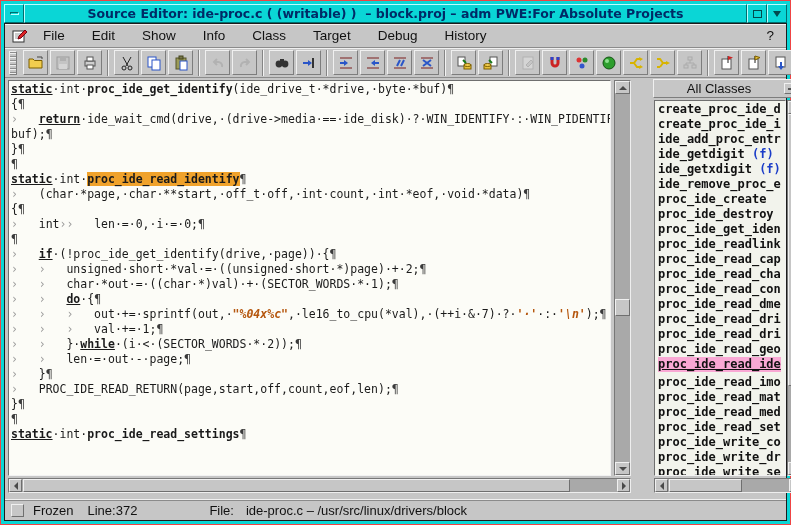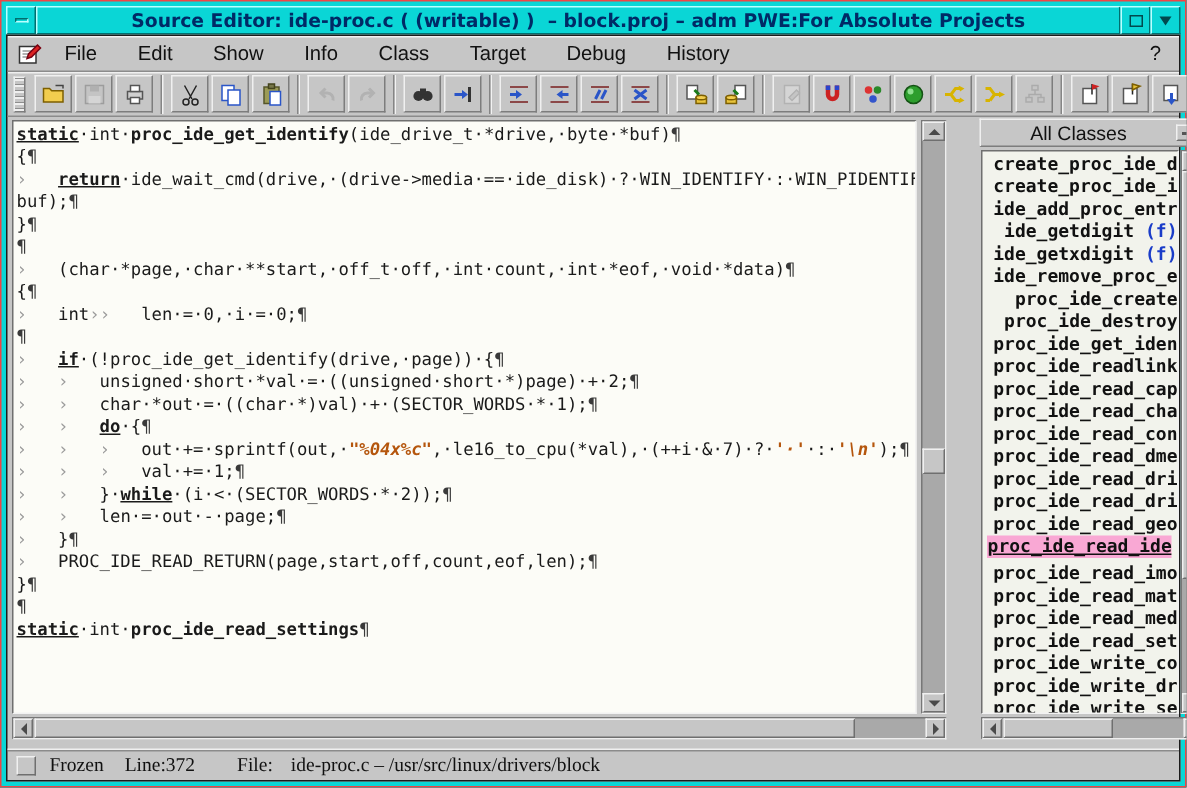--- a/index.html
+++ b/index.html
@@ -73,29 +73,29 @@
     border:1px solid;border-color:#f0f0f0 #7d7d7d #7d7d7d #f0f0f0;
     display:flex;align-items:center;}
   .panel-header span{flex:1;text-align:center;font-size:13px;color:#111;}
   .panel-collapse{width:16px;height:11px;margin-right:3px;background:#c6c6c6;border:1px solid;
     border-color:#f0f0f0 #6f6f6f #6f6f6f #f0f0f0;display:flex;align-items:center;justify-content:center;flex:none;}
   .panel-collapse b{display:block;width:8px;height:2px;background:#555;}
   .classlist{position:absolute;left:1px;top:22px;width:132px;height:376px;overflow:hidden;
     background:#f2f3ec;border:1px solid;border-color:#6f6f6f #f2f2f2 #f2f2f2 #6f6f6f;
     font-family:"DejaVu Sans Mono",monospace;font-size:12px;font-weight:bold;color:#111;
     padding:1px 0 0 3px;}
-  .citem{height:15px;line-height:15px;white-space:pre;overflow:hidden;text-align:right;}
+  .citem{height:15px;line-height:15px;white-space:pre;overflow:hidden;}
   .citem.selected{background:#f9a8d4;text-decoration:underline;display:inline-block;min-width:97%;}
   .fn-suffix{color:#1a3cc8;}
   
   .statusbar{height:21px;flex:none;display:flex;align-items:center;padding:0 6px;
     border-top:1px solid #f0f0f0;box-shadow:inset 0 1px 0 #8b8b8b;font-size:13px;color:#111;}
   .status-btn{width:13px;height:13px;background:#c6c6c6;border:1px solid;
     border-color:#f0f0f0 #6f6f6f #6f6f6f #f0f0f0;margin-right:9px;flex:none;}
-  .statusbar .lbl{white-space:pre;font-family:Liberation Serif, serif;}
+  .statusbar .lbl{white-space:pre;}
 </style>
 </head>
 <body>
 
 <div class="window">
 
   <div class="titlebar">
     <div class="tb-btn">
         <div class="dash"></div>
       </div>
@@ -318,20 +318,21 @@
 
     <div class="workarea">
 
       <div class="editor" id="editor">
           <div class="cline"><span class="seg-k">static</span><span>·int·</span><span class="seg-f">proc_ide_get_identify</span><span>(ide_drive_t·*drive,·byte·*buf)</span><span class="seg-p">¶</span></div>
           <div class="cline"><span>{</span><span class="seg-p">¶</span></div>
           <div class="cline"><span class="seg-t">›   </span><span class="seg-k">return</span><span>·ide_wait_cmd(drive,·(drive-&gt;media·==·ide_disk)·?·WIN_IDENTIFY·:·WIN_PIDENTIFY,·</span></div>
           <div class="cline"><span>buf);</span><span class="seg-p">¶</span></div>
           <div class="cline"><span>}</span><span class="seg-p">¶</span></div>
           <div class="cline"><span class="seg-p">¶</span></div>
+          <div class="cline"><span class="seg-k">static</span><span>·int·</span><span class="seg-h">proc_ide_read_identify</span><span class="seg-p">¶</span></div>
           <div class="cline"><span class="seg-t">›   </span><span>(char·*page,·char·**start,·off_t·off,·int·count,·int·*eof,·void·*data)</span><span class="seg-p">¶</span></div>
           <div class="cline"><span>{</span><span class="seg-p">¶</span></div>
           <div class="cline"><span class="seg-t">›   </span><span>int</span><span class="seg-t">›</span><span class="seg-t">›   </span><span>len·=·0,·i·=·0;</span><span class="seg-p">¶</span></div>
           <div class="cline"><span class="seg-p">¶</span></div>
           <div class="cline"><span class="seg-t">›   </span><span class="seg-k">if</span><span>·(!proc_ide_get_identify(drive,·page))·{</span><span class="seg-p">¶</span></div>
           <div class="cline"><span class="seg-t">›   </span><span class="seg-t">›   </span><span>unsigned·short·*val·=·((unsigned·short·*)page)·+·2;</span><span class="seg-p">¶</span></div>
           <div class="cline"><span class="seg-t">›   </span><span class="seg-t">›   </span><span>char·*out·=·((char·*)val)·+·(SECTOR_WORDS·*·1);</span><span class="seg-p">¶</span></div>
           <div class="cline"><span class="seg-t">›   </span><span class="seg-t">›   </span><span class="seg-k">do</span><span>·{</span><span class="seg-p">¶</span></div>
           <div class="cline"><span class="seg-t">›   </span><span class="seg-t">›   </span><span class="seg-t">›   </span><span>out·+=·sprintf(out,·</span><span class="seg-s">"%04x%c"</span><span>,·le16_to_cpu(*val),·(++i·&amp;·7)·?·</span><span class="seg-s">'·'</span><span>·:·</span><span class="seg-s">'\n'</span><span>);</span><span class="seg-p">¶</span></div>
           <div class="cline"><span class="seg-t">›   </span><span class="seg-t">›   </span><span class="seg-t">›   </span><span>val·+=·1;</span><span class="seg-p">¶</span></div>
@@ -400,18 +401,18 @@
         </div>
       </div>
 
     </div>
 
     <div class="statusbar">
       <div class="status-btn"></div>
       <span class="lbl">Frozen</span>
       <span class="lbl" style="margin-left:14px;">Line:</span>
       <span class="lbl" style="">372</span>
-      <span class="lbl" style="margin-left:28px;">File:</span>
+      <span class="lbl" style="margin-left:72px;">File:</span>
       <span class="lbl" style="margin-left:12px;">ide-proc.c – /usr/src/linux/drivers/block</span>
     </div>
 
   </div>
 </div>
 
 </body></html>

